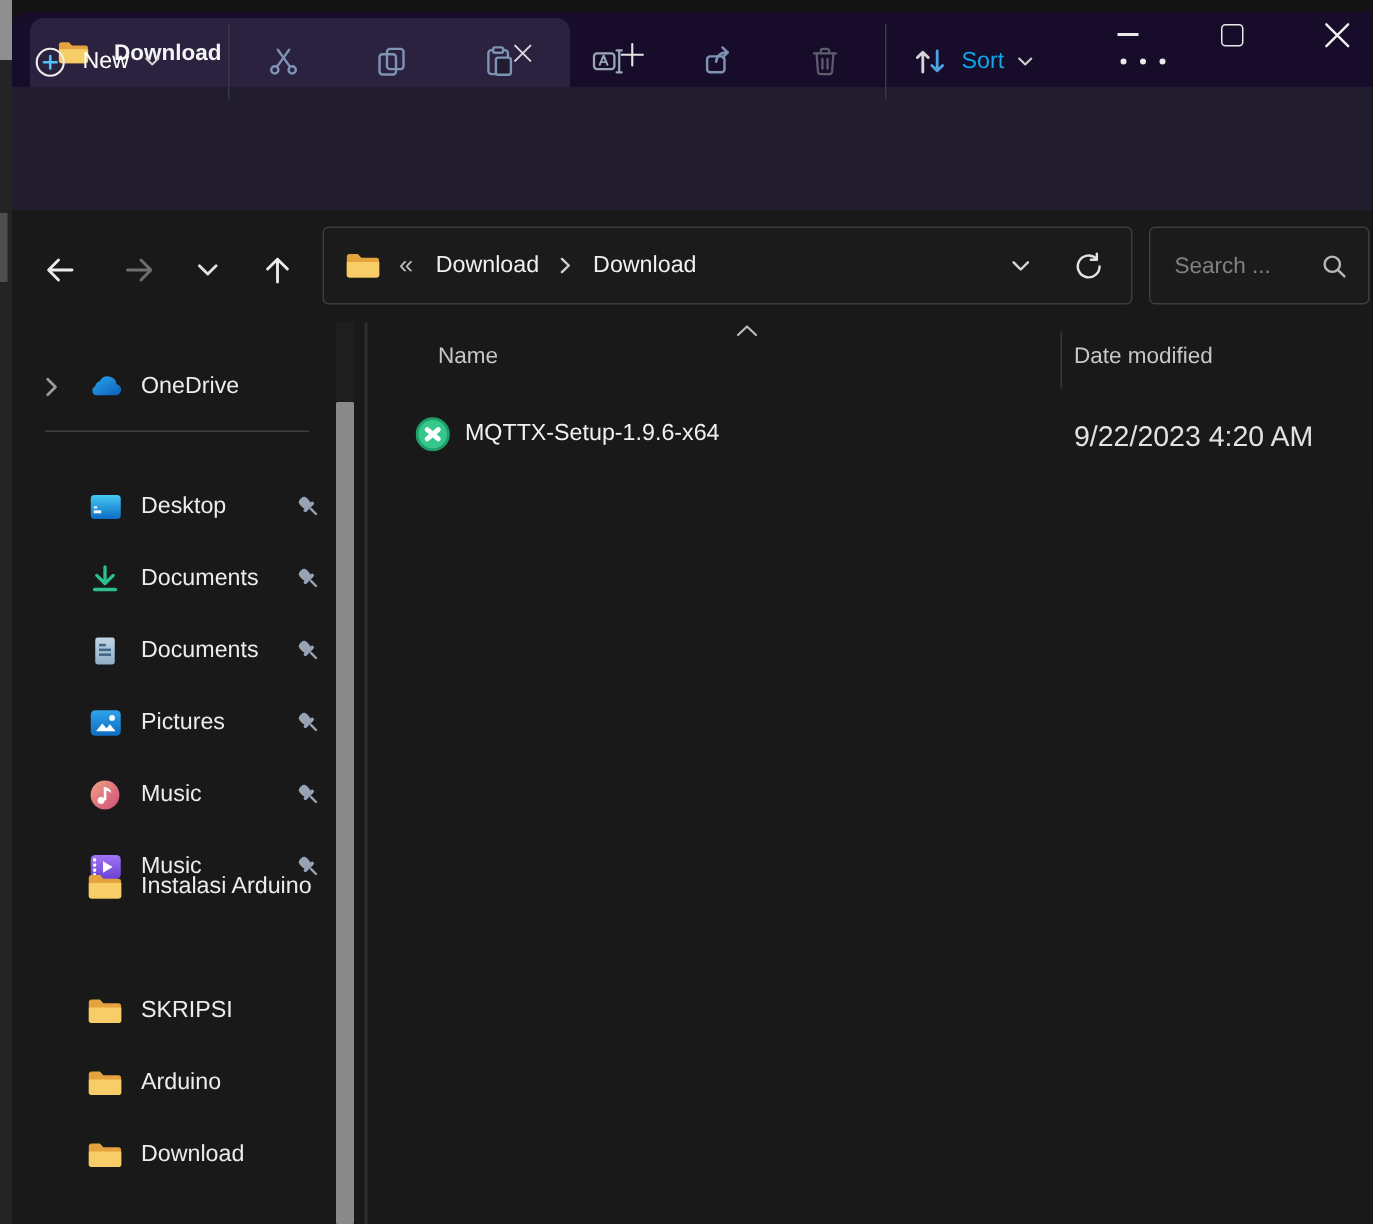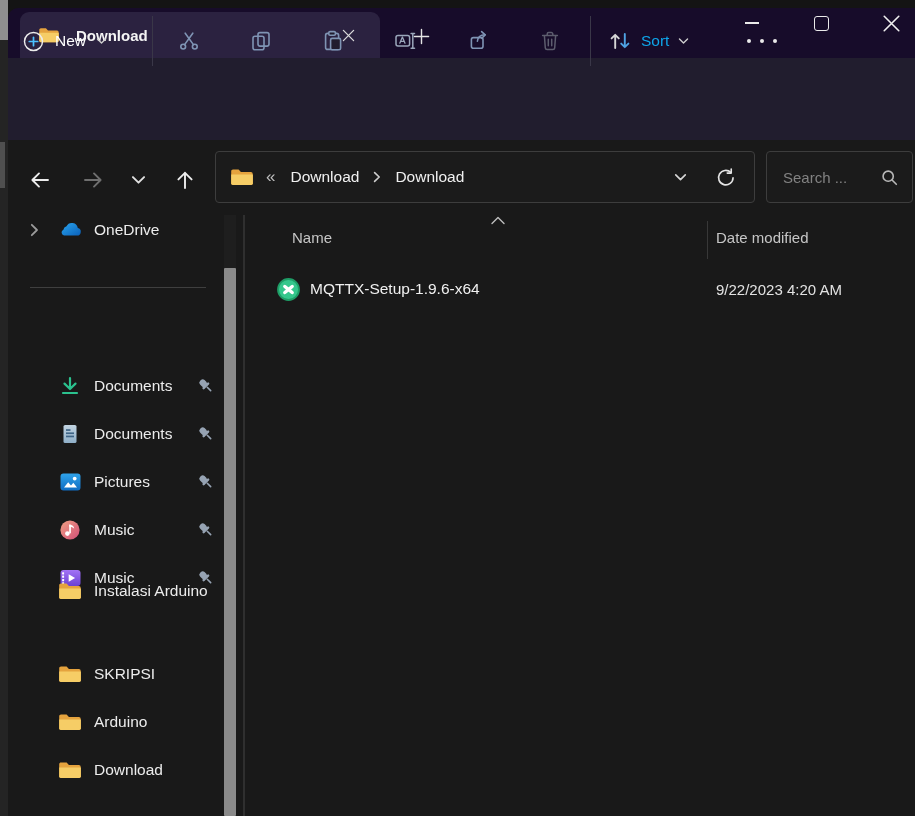--- a/index.html
+++ b/index.html
@@ -53,21 +53,21 @@
   .side-row .ico{margin-left:50px;width:24px;height:24px;flex:none;display:flex;align-items:center;justify-content:center;}
   .side-row.od .ico{margin-left:14px;}
   .side-row .lbl{margin-left:12px;font-size:15.5px;color:#ececec;white-space:nowrap;overflow:hidden;max-width:120px;}
   .side-row .pin{position:absolute;left:188px;top:14px;width:20px;height:20px;}
   .side-div{left:30px;top:287px;width:176px;height:1px;background:#3f3f3f;}
   
   .col-hdr{top:229px;font-size:15px;color:#c6c6c6;white-space:nowrap;}
   .hdr-caret{left:490px;top:216px;}
   .hdr-div{left:707px;top:221px;width:1px;height:38px;background:#383838;}
   .file-name{left:310px;top:280px;font-size:15.5px;color:#f0f0f0;white-space:nowrap;}
-  .file-date{left:716px;top:281px;font-size:15px;color:#e2e2e2;white-space:nowrap;}
+  .file-date{left:716px;top:281px;font-size:19px;color:#e2e2e2;white-space:nowrap;}
   svg{display:block;}
 </style>
 </head>
 <body>
 
 <div class="screen">
 
   <div class="abs edge-strip"></div>
   <div class="abs edge-blob"></div>
   <div class="abs edge-seg"></div>
@@ -230,41 +230,66 @@
   </div>
 
   <div class="abs searchbox">
     <input type="text" placeholder="Search ..." style="">
     <svg width="17" height="17" viewBox="0 0 18 18" fill="none" stroke="#b8b8b8" stroke-width="1.7" stroke-linecap="round">
       <circle cx="7.6" cy="7.6" r="5.4"></circle>
         <path d="M11.7 11.7l4.5 4.5"></path>
     </svg>
   </div>
 
-  <div class="abs side-row od" style="top:206px;">
+  <div class="abs side-row od" style="top:234px;">
     <span class="expander">
       <svg width="9" height="14" viewBox="0 0 9 14">
           <path d="M1.8 1.8L7 7l-5.2 5.2" stroke="#9b9b9b" stroke-width="1.8" fill="none" stroke-linecap="round" stroke-linejoin="round"></path>
         </svg>
     </span>
     <span class="ico">
       <svg width="27" height="18" viewBox="0 0 28 18">
         <defs>
             <linearGradient id="gcl" x1="0" y1="0" x2="1" y2="1">
           <stop offset="0" stop-color="#2aa5ee"></stop>
               <stop offset="1" stop-color="#0a60ba"></stop>
             </linearGradient>
           </defs>
         <path d="M10.8 15.5h11.3a4.4 4.4 0 0 0 1-8.7A7 7 0 0 0 9.9 4.6a5 5 0 0 0-3.6 4.1A3.6 3.6 0 0 0 7 15.5z" fill="url(#gcl)"></path>
       </svg>
     </span>
     <span class="lbl">OneDrive</span>
   </div>
   <div class="abs side-div"></div>
 
+  <div class="abs side-row" style="top:314px;">
+    <span class="ico">
+      <svg width="23" height="22" viewBox="0 0 22 22">
+        <defs>
+            <linearGradient id="gdesk" x1="0" y1="0" x2="0" y2="1">
+          <stop offset="0" stop-color="#45c8f2"></stop>
+              <stop offset="1" stop-color="#0c6cc4"></stop>
+            </linearGradient>
+          </defs>
+        <rect x="1" y="3" width="20" height="16" rx="2.5" fill="url(#gdesk)"></rect>
+        <rect x="3" y="13.2" width="5" height="2" fill="#fff" opacity=".95"></rect>
+        <rect x="3" y="10.4" width="2.4" height="1.7" fill="#fff" opacity=".75"></rect>
+      </svg>
+    </span>
+    <span class="lbl">Desktop</span>
+    <span class="pin">
+      <svg width="20" height="20" viewBox="0 0 20 20" fill="#96a3b3">
+          <g transform="rotate(-45 10 10)">
+            <rect x="6.8" y="2.2" width="6.4" height="7.6" rx="2.6"></rect>
+            <rect x="5.6" y="8.6" width="8.8" height="2.4" rx="1.2"></rect>
+            <rect x="9.2" y="11" width="1.6" height="6.4" rx=".8"></rect>
+          </g>
+        </svg>
+    </span>
+  </div>
 
   <div class="abs side-row" style="top:362px;">
     <span class="ico">
       <svg width="22" height="22" viewBox="0 0 22 22" fill="none" stroke="#2bc18e" stroke-width="2.2" stroke-linecap="round" stroke-linejoin="round">
         <path d="M11 3v10.4M5.5 8.6L11 14l5.5-5.4M4 18h14"></path>
       </svg>
     </span>
     <span class="lbl">Documents</span>
     <span class="pin">
       <svg width="20" height="20" viewBox="0 0 20 20" fill="#96a3b3">

